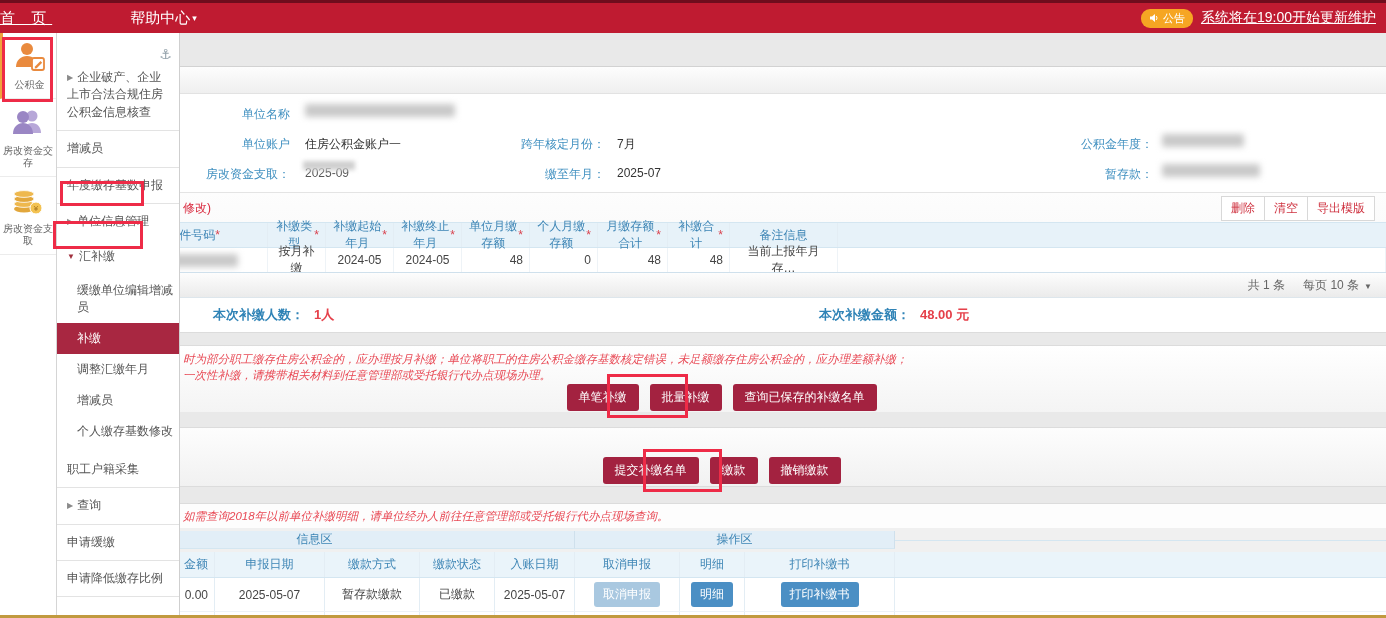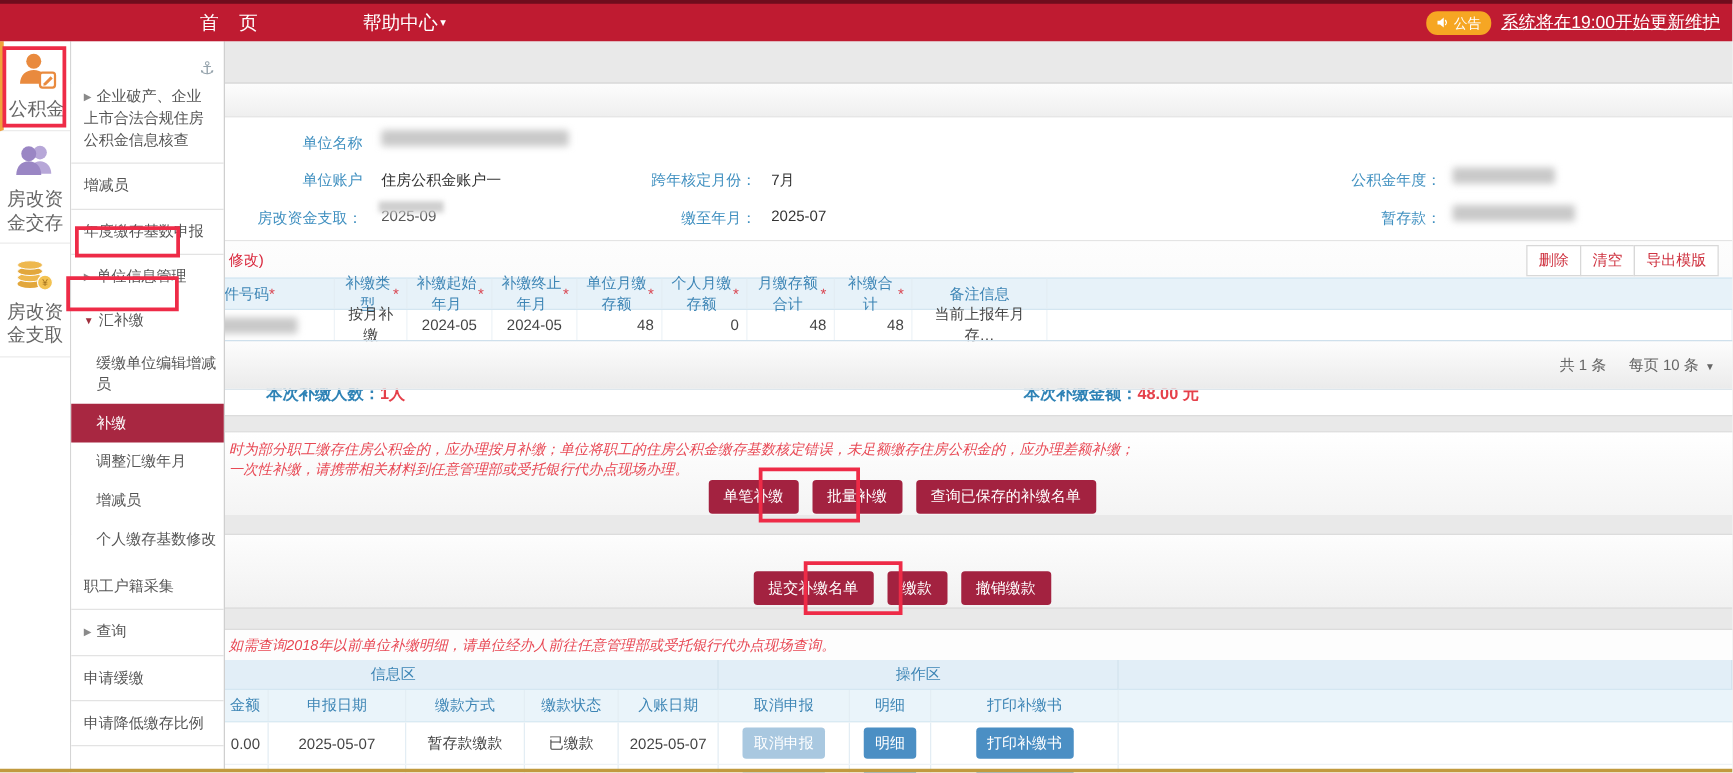--- a/index.html
+++ b/index.html
@@ -5,33 +5,33 @@
   * { margin:0; padding:0; box-sizing:border-box; }
   html,body { width:1386px; height:618px; overflow:hidden; }
   body { font-family:"Liberation Sans","DejaVu Sans",sans-serif; font-size:12px; color:#444;
          background:#f0f0f0; position:relative; }
   .abs { position:absolute; }
 
   
   .topbar { left:0; top:0; width:1386px; height:33px; background:#bf1b31;
             border-top:3px solid #6e0d1d; z-index:6; display:flex; align-items:center; }
   .topbar .nav-item { color:#fff; font-size:15px; cursor:pointer; }
-  .top-home { margin-left:160px; letter-spacing:6px; }
+  .top-home { letter-spacing:6px;text-decoration:underline; }
   .top-help { margin-left:78px; }
   .top-help .caret { font-size:9px; vertical-align:2px; margin-left:2px; }
   .top-right { position:absolute; right:10px; top:0; height:30px; display:flex; align-items:center; gap:8px; }
   .notice-badge { background:#f6a623; color:#fff; font-size:11px; border-radius:9px;
                   padding:2px 8px; display:flex; align-items:center; gap:4px; }
   .notice-link { color:#fff; font-size:14px; text-decoration:underline; cursor:pointer; }
 
   
   .rail { left:0; top:33px; width:57px; bottom:0; background:#fff; border-right:1px solid #d5d5d5; z-index:5; }
   .rail-item { width:100%; padding:7px 2px 6px 2px; text-align:center; border-bottom:1px solid #ececec; cursor:pointer; }
   .rail-item.active { border-left:3px solid #f0a23c; }
-  .rail-item .rlabel { display:block; font-size:15px; color:#666; line-height:1.25; margin-top:2px; }
+  .rail-item .rlabel { display:block; font-size:10px; color:#666; line-height:1.25; margin-top:2px; }
 
   
   .sidebar { left:57px; top:33px; width:123px; bottom:3px; background:#fff;
              border-right:1px solid #cfcfcf; z-index:5; }
   .anchor { position:absolute; right:7px; top:13px; color:#95a3ac; font-size:14px; }
   .menu { padding-top:27px; }
   .sb-item { padding:9px 6px 9px 10px; color:#555; line-height:1.45; cursor:pointer; }
   .sb-item .arr { font-size:8px; color:#8a8a8a; margin-right:4px; vertical-align:1px; }
   .sb-item .arr.down { color:#a0303e; }
   .sb-item.sep { border-bottom:1px solid #e3e3e3; }
@@ -69,44 +69,44 @@
   .t1-head { display:flex; background:#e7f2f9; border-top:1px solid #d4e6f1; border-bottom:1px solid #d4e6f1; height:26px; align-items:center; color:#3d85b5; }
   .t1-row { display:flex; background:#fff; height:24px; align-items:center; color:#444; }
   .t1c { padding:0 6px; text-align:center; border-right:1px solid #e3edf4; height:100%; display:flex; align-items:center; justify-content:center; }
   .t1-row .t1c { border-right:1px solid #eef3f7; }
   .num { justify-content:flex-end; }
   .left { justify-content:flex-start; }
   .star { color:#d9434f; }
   .c0{width:148px;} .c1{width:58px;} .c2{width:68px;} .c3{width:68px;} .c4{width:68px;}
   .c5{width:68px;} .c6{width:70px;} .c7{width:62px;} .c8{width:108px;} .cfill{flex:1; border-right:none;}
 
-  .pager { left:120px; top:272px; right:0; height:40px; z-index:2; background:linear-gradient(#fdfdfd,#ebebeb);
+  .pager { left:120px; top:272px; right:0; height:26px; z-index:2; background:linear-gradient(#fdfdfd,#ebebeb);
            border-top:1px solid #cfe0ec; border-bottom:1px solid #dde6ec; display:flex; align-items:center; color:#666; }
   .pg-last { margin-left:6px; color:#8a8a8a; letter-spacing:-1px; cursor:pointer; }
   .pg-right { margin-left:auto; display:flex; align-items:center; gap:18px; margin-right:14px; }
   .pg-select { cursor:pointer; }
   .pg-caret { font-size:8px; color:#666; margin-left:5px; }
 
   
   .sum-label { color:#2f83b6; font-weight:bold; font-size:13px; }
-  .sum-value { color:#e5404a; font-weight:bold; font-size:13px; }
+  .sum-value { color:#e5404a; font-weight:bold; font-size:13px; margin-left:10px; }
   .sum-left { position:absolute; left:156px; top:9px; }
   .sum-right { position:absolute; left:762px; top:9px; }
 
   
   .rednote { position:absolute; left:126px; color:#e84854; font-style:italic; font-size:11.5px; white-space:nowrap; }
 
   
   .btn-row { position:absolute; left:0; right:0; display:flex; justify-content:center; gap:11px; }
   .red-btn { background:#a32240; color:#fff; border:none; border-radius:3px; padding:5px 12px;
              font-size:12px; cursor:pointer; font-family:inherit; }
 
   
   .table2 { left:55px; top:528px; right:0; z-index:2; }
-  .t2-group { display:flex; height:24px; color:#3d85b5; }
+  .t2-group { display:flex; height:24px; color:#3d85b5;align-items:center; }
   .t2-group .g { background:#e2eef7; border-right:1px solid #cfe0ec; border-bottom:1px solid #d4e6f1;
                  display:flex; align-items:center; justify-content:center; }
   .g-info { width:520px; } .g-ops { width:320px; } .g-fill { flex:1; background:#edf5fa; border-right:none; }
   .t2-head { display:flex; height:26px; background:#eaf4fa; border-bottom:1px solid #d4e6f1; color:#3d85b5; align-items:center; }
   .t2-row { display:flex; height:34px; background:#fff; border-bottom:1px solid #edf2f6; align-items:center; color:#444; }
   .t2c { padding:0 6px; text-align:center; border-right:1px solid #e3edf4; height:100%; display:flex; align-items:center; justify-content:center; }
   .k0{width:160px; justify-content:flex-end;} .k1{width:110px;} .k2{width:95px;} .k3{width:75px;}
   .k4{width:80px;} .k5{width:105px;} .k6{width:65px;} .k7{width:150px;} .kfill{flex:1; border-right:none;}
   .blue-btn { background:#4b8fc4; color:#fff; border:none; border-radius:3px; padding:4px 9px; font-size:12px; cursor:pointer; font-family:inherit; }
   .blue-btn.disabled { background:#a9c8e0; }

